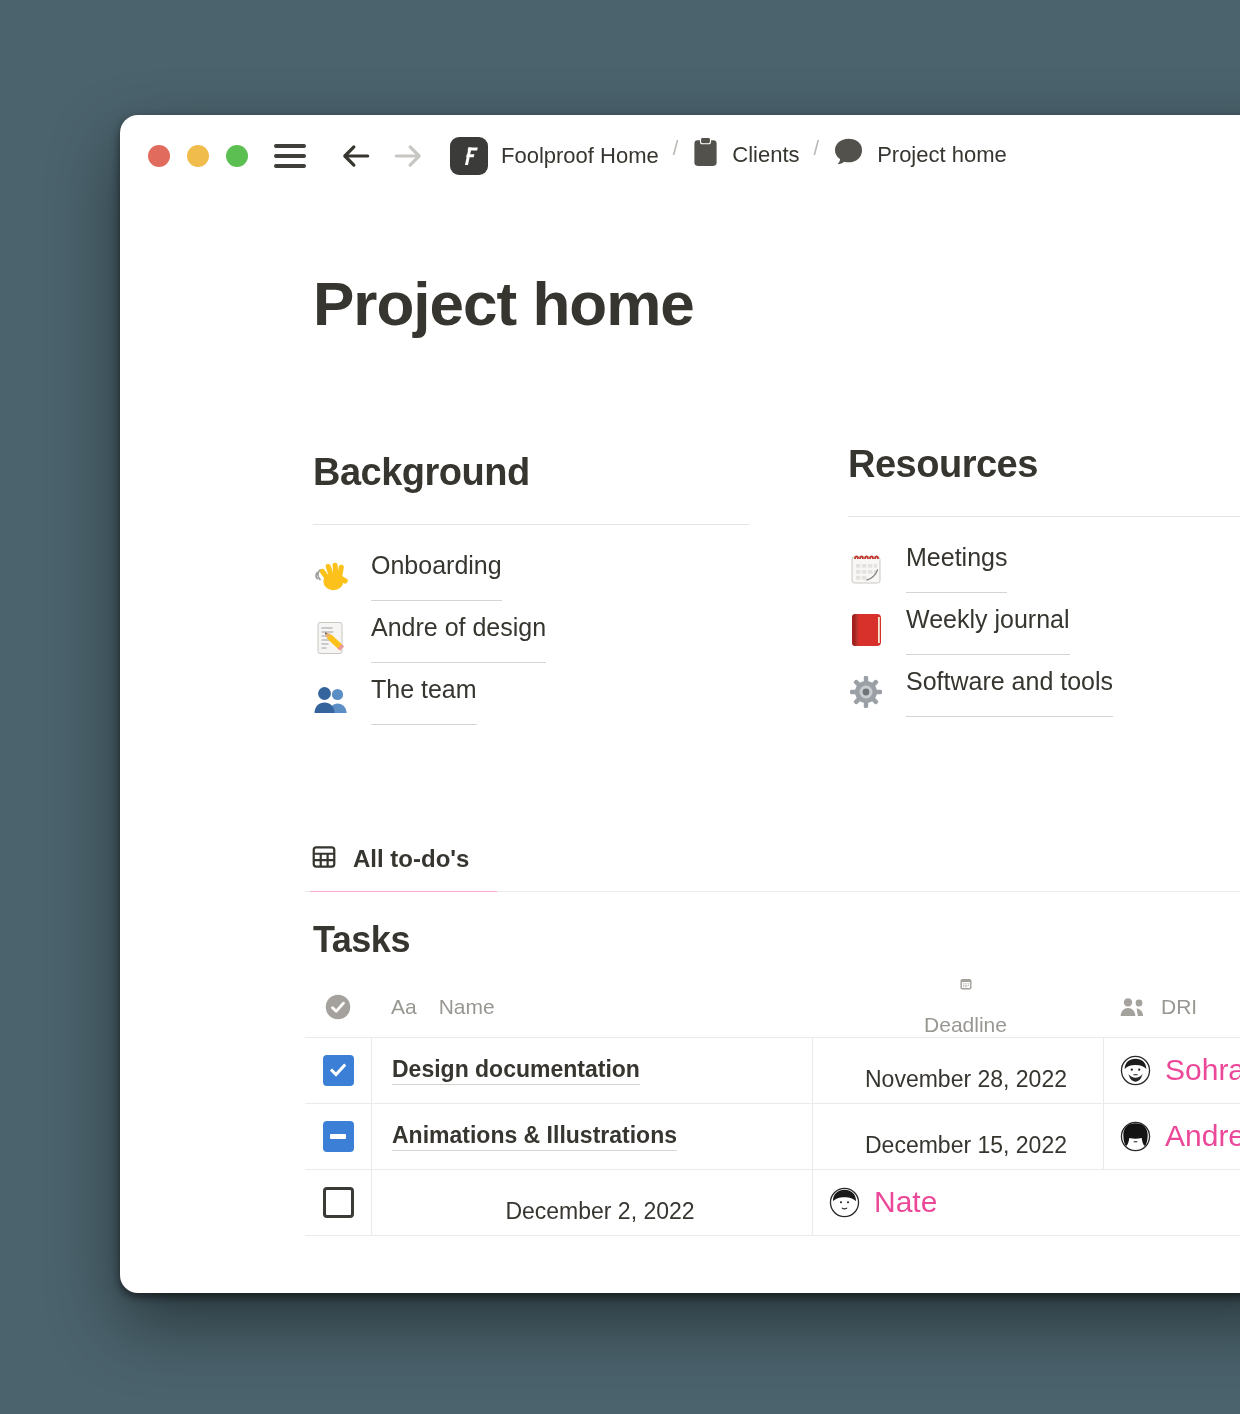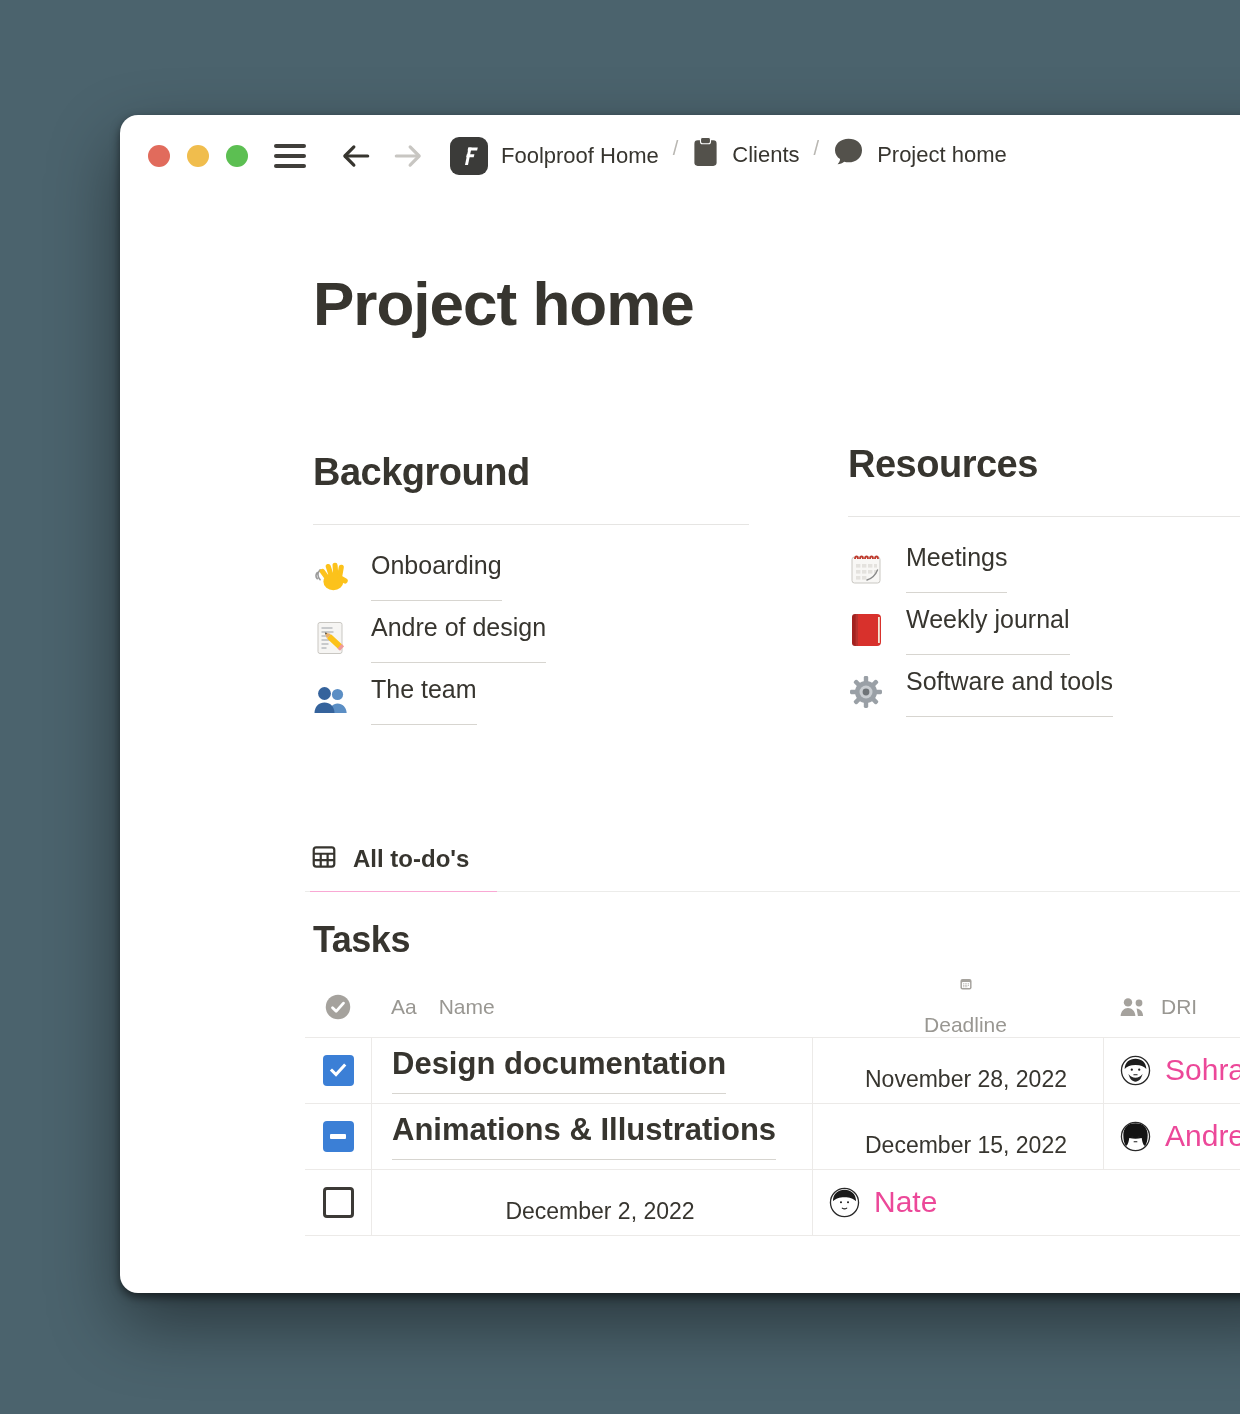--- a/index.html
+++ b/index.html
@@ -52,21 +52,21 @@
   .thead{height:60px;color:#999792;font-size:21px;}
   .thead .cell{display:flex;align-items:center;gap:22px;}
   .tbody .trow{height:65px;border-top:1px solid #eceae8;}
   .tbody .trow:last-child{border-bottom:1px solid #eceae8;}
   .cell{box-sizing:border-box;height:100%;display:flex;align-items:center;overflow:hidden;white-space:nowrap;}
   .cell.c-check{justify-content:center;}
   .cell.c-name{padding-left:20px;}
   .cell.c-date{padding-left:16px;flex-direction:column;}
   .cell.c-dri{padding-left:16px;gap:14px;}
   .tbody .c-name,.tbody .c-date,.tbody .c-dri{border-left:1px solid #eceae8;}
-  .task-name{font-size:31px;font-weight:600;color:#37352f;border-bottom:1.5px solid #d7d5d0;padding-bottom:11px;cursor:pointer;}
+  .task-name{font-size:23px;font-weight:600;color:#37352f;border-bottom:1.5px solid #d7d5d0;padding-bottom:1px;cursor:pointer;}
   .task-date{font-size:23px;color:#37352f;margin-top:28px;}
   .dri-name{font-size:30px;color:#ec4899;}
   .checkbox{width:31px;height:31px;border-radius:4px;display:flex;align-items:center;justify-content:center;cursor:pointer;box-sizing:border-box;}
   .checkbox.checked,.checkbox.indeterminate{background:#3b7fd6;}
   .checkbox.unchecked{background:#fff;border:3px solid #3c3a36;}
   .dash{width:16px;height:4.5px;background:#fff;border-radius:1px;}
   .avatar{width:31px;height:31px;border-radius:50%;flex:none;}
 </style>
 </head>
 <body>

